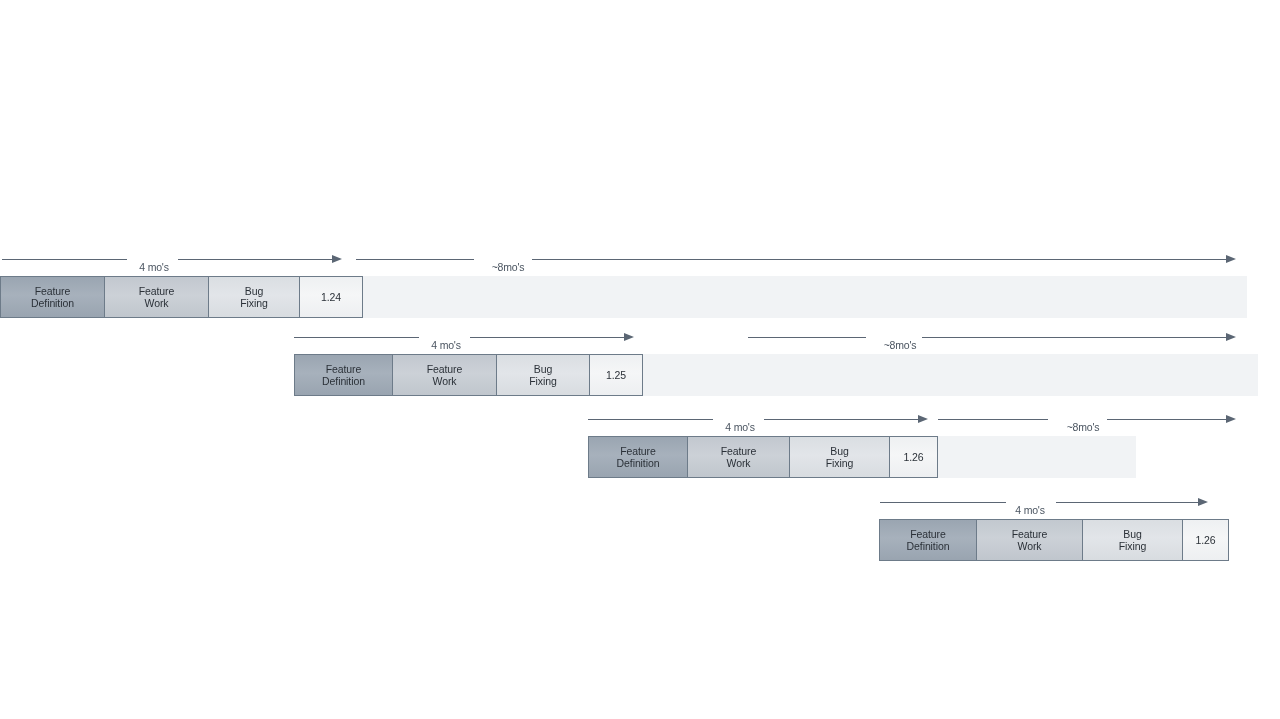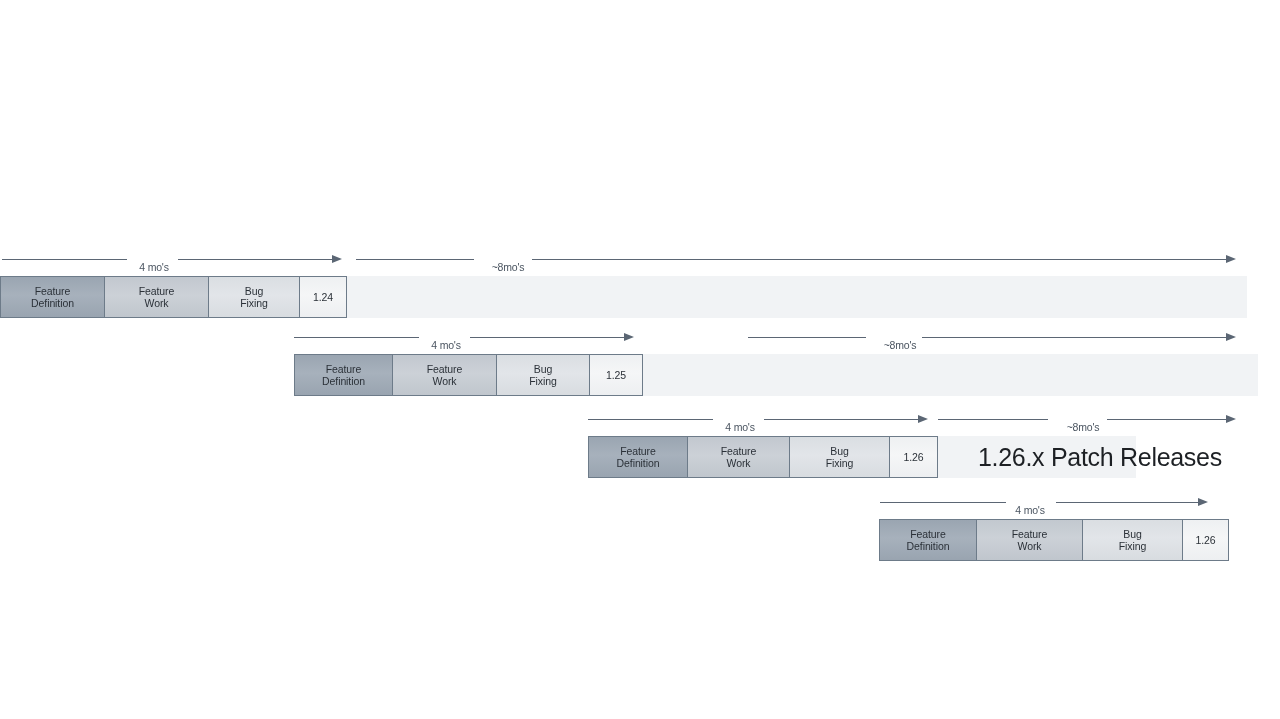--- a/index.html
+++ b/index.html
@@ -152,21 +152,21 @@
           <span>Feature</span>
           <span>Work</span>
         </div>
       </div>
       <div class="phase phase-bug" style="width:92px;">
         <div>
           <span>Bug</span>
           <span>Fixing</span>
         </div>
       </div>
-      <div class="phase phase-ver" style="width:48px;">1.24</div>
+      <div class="phase phase-ver" style="width:64px;">1.24</div>
     </div>
   </div>
 
   <div class="release-row" style="left:0px; top:328px; width:1280px;">
 
     <div class="measure" style="left:294px; top:0px; width:340px;">
       <div class="seg seg-left" style="width:125px;"></div>
       <div class="seg seg-right" style="width:155px;"></div>
       <div class="head"></div>
       <div class="mlabel" style="left:152px;">4 mo's</div>
@@ -214,21 +214,20 @@
     </div>
 
     <div class="measure" style="left:938px; top:0px; width:298px;">
       <div class="seg seg-left" style="width:110px;"></div>
       <div class="seg seg-right" style="width:120px;"></div>
       <div class="head"></div>
       <div class="mlabel" style="left:145px;">~8mo's</div>
     </div>
 
     <div class="patch-bar" style="left:928px; top:26px; width:208px;"></div>
-    <div class="patch-label" style="left:978px; top:26px;">1.26.x Patch Releases</div>
 
     <div class="phases" style="left:588px; top:26px;">
       <div class="phase phase-def" style="width:100px;">
         <div>
           <span>Feature</span>
           <span>Definition</span>
         </div>
       </div>
       <div class="phase phase-work" style="width:103px;">
         <div>

